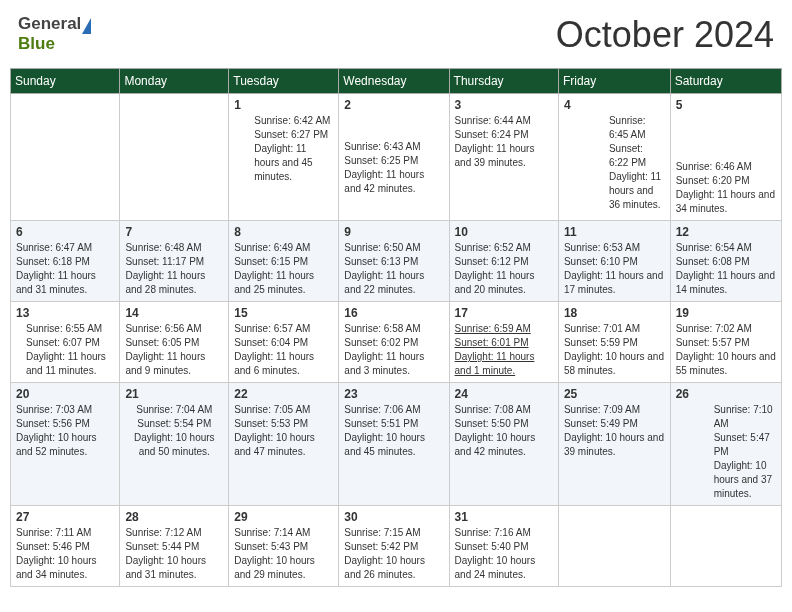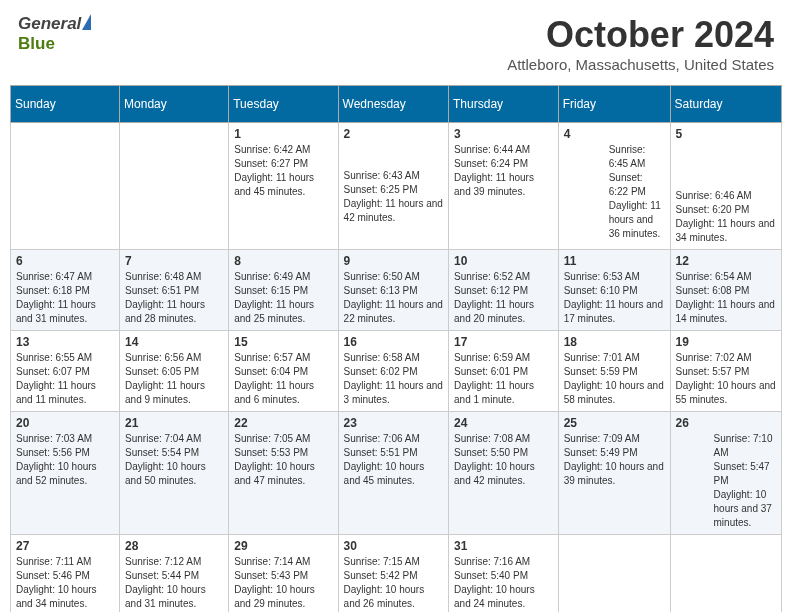--- a/index.html
+++ b/index.html
@@ -20,37 +20,37 @@
     .logo {
       display: flex;
       flex-direction: column;
       align-items: flex-start;
     }
     .title-section {
       text-align: right;
     }
     .month-title {
       font-size: 36px;
-      font-weight: bold;
+      font-weight: normal;
       color: #333;
     }
     .location {
       font-size: 15px;
       color: #555;
     }
     .calendar {
       width: 100%;
       border-collapse: collapse;
       border: 1px solid #aaa;
     }
     .calendar th {
-      background-color: #0369a1;
+      background-color: #14532d;
       color: #fff;
       font-size: 12px;
-      padding: 11px 4px;
+      padding: 5px 4px;
       text-align: left;
       border: 1px solid #aaa;
       font-weight: normal;
     }
     .calendar td {
       vertical-align: top;
       border: 1px solid #ccc;
       padding: 4px 5px;
       font-size: 10px;
       color: #333;
@@ -71,22 +71,21 @@
     }
     .day-info {
       font-size: 10px;
       line-height: 1.4;
     }
     .empty-cell {
       background-color: #fff !important;
     }
     .logo-row {
       display: flex;
-      align-items: flex-start;
-      font-style: italic;
+      align-items: flex-end;
     }
     .logo-text-general {
       font-size: 17px;
       font-weight: bold;
       color: #444;
     }
     .logo-text-blue {
       font-size: 17px;
       font-weight: bold;
       color: #4d7c0f;
@@ -109,21 +108,20 @@
     <div class="logo-row">
       <span class="logo-text-general">General</span>
       <span class="logo-triangle"></span>
     </div>
     <div>
       <span class="logo-text-blue">Blue</span>
     </div>
   </div>
   <div class="title-section">
     <div class="month-title">October 2024</div>
-    <div class="location">Attleboro, Massachusetts, United States</div>
   </div>
 </div>
 
 <table class="calendar">
   <thead>
     <tr>
     <th>Sunday</th>
         <th>Monday</th>
         <th>Tuesday</th>
         <th>Wednesday</th>
@@ -131,21 +129,21 @@
         <th>Friday</th>
         <th>Saturday</th>
       </tr>
   </thead>
   <tbody id="calendar-body">
   <tr>
         <td class="empty-cell"></td>
         <td class="empty-cell"></td>
         <td>
           <span class="day-number">1</span>
-          <div class="day-info" style="white-space: pre-line;">Sunrise: 6:42 AM
+          <div class="day-info" style="white-space: pre-line; margin-left: 20px;">Sunrise: 6:42 AM
 Sunset: 6:27 PM
 Daylight: 11 hours and 45 minutes.</div>
         </td>
         <td>
           <span class="day-number">2</span>
           <div class="day-info" style="white-space: pre-line; margin-top: 28px;">Sunrise: 6:43 AM
 Sunset: 6:25 PM
 Daylight: 11 hours and 42 minutes.</div>
         </td>
         <td>
@@ -170,21 +168,21 @@
       <tr>
         <td>
           <span class="day-number">6</span>
           <div class="day-info" style="white-space: pre-line;">Sunrise: 6:47 AM
 Sunset: 6:18 PM
 Daylight: 11 hours and 31 minutes.</div>
         </td>
         <td>
           <span class="day-number">7</span>
           <div class="day-info" style="white-space: pre-line;">Sunrise: 6:48 AM
-Sunset: 6:51 PM
+Sunset: 11:17 PM
 Daylight: 11 hours and 28 minutes.</div>
         </td>
         <td>
           <span class="day-number">8</span>
           <div class="day-info" style="white-space: pre-line;">Sunrise: 6:49 AM
 Sunset: 6:15 PM
 Daylight: 11 hours and 25 minutes.</div>
         </td>
         <td>
           <span class="day-number">9</span>
@@ -207,21 +205,21 @@
         <td>
           <span class="day-number">12</span>
           <div class="day-info" style="white-space: pre-line;">Sunrise: 6:54 AM
 Sunset: 6:08 PM
 Daylight: 11 hours and 14 minutes.</div>
         </td>
       </tr>
       <tr>
         <td>
           <span class="day-number">13</span>
-          <div class="day-info" style="white-space: pre-line;">Sunrise: 6:55 AM
+          <div class="day-info" style="white-space: pre-line; margin-left: 10px;">Sunrise: 6:55 AM
 Sunset: 6:07 PM
 Daylight: 11 hours and 11 minutes.</div>
         </td>
         <td>
           <span class="day-number">14</span>
           <div class="day-info" style="white-space: pre-line;">Sunrise: 6:56 AM
 Sunset: 6:05 PM
 Daylight: 11 hours and 9 minutes.</div>
         </td>
         <td>
@@ -231,21 +229,21 @@
 Daylight: 11 hours and 6 minutes.</div>
         </td>
         <td>
           <span class="day-number">16</span>
           <div class="day-info" style="white-space: pre-line;">Sunrise: 6:58 AM
 Sunset: 6:02 PM
 Daylight: 11 hours and 3 minutes.</div>
         </td>
         <td>
           <span class="day-number">17</span>
-          <div class="day-info" style="white-space: pre-line;">Sunrise: 6:59 AM
+          <div class="day-info" style="white-space: pre-line; text-decoration: underline;">Sunrise: 6:59 AM
 Sunset: 6:01 PM
 Daylight: 11 hours and 1 minute.</div>
         </td>
         <td>
           <span class="day-number">18</span>
           <div class="day-info" style="white-space: pre-line;">Sunrise: 7:01 AM
 Sunset: 5:59 PM
 Daylight: 10 hours and 58 minutes.</div>
         </td>
         <td>
@@ -257,21 +255,21 @@
       </tr>
       <tr>
         <td>
           <span class="day-number">20</span>
           <div class="day-info" style="white-space: pre-line;">Sunrise: 7:03 AM
 Sunset: 5:56 PM
 Daylight: 10 hours and 52 minutes.</div>
         </td>
         <td>
           <span class="day-number">21</span>
-          <div class="day-info" style="white-space: pre-line;">Sunrise: 7:04 AM
+          <div class="day-info" style="white-space: pre-line; text-align: center;">Sunrise: 7:04 AM
 Sunset: 5:54 PM
 Daylight: 10 hours and 50 minutes.</div>
         </td>
         <td>
           <span class="day-number">22</span>
           <div class="day-info" style="white-space: pre-line;">Sunrise: 7:05 AM
 Sunset: 5:53 PM
 Daylight: 10 hours and 47 minutes.</div>
         </td>
         <td>

